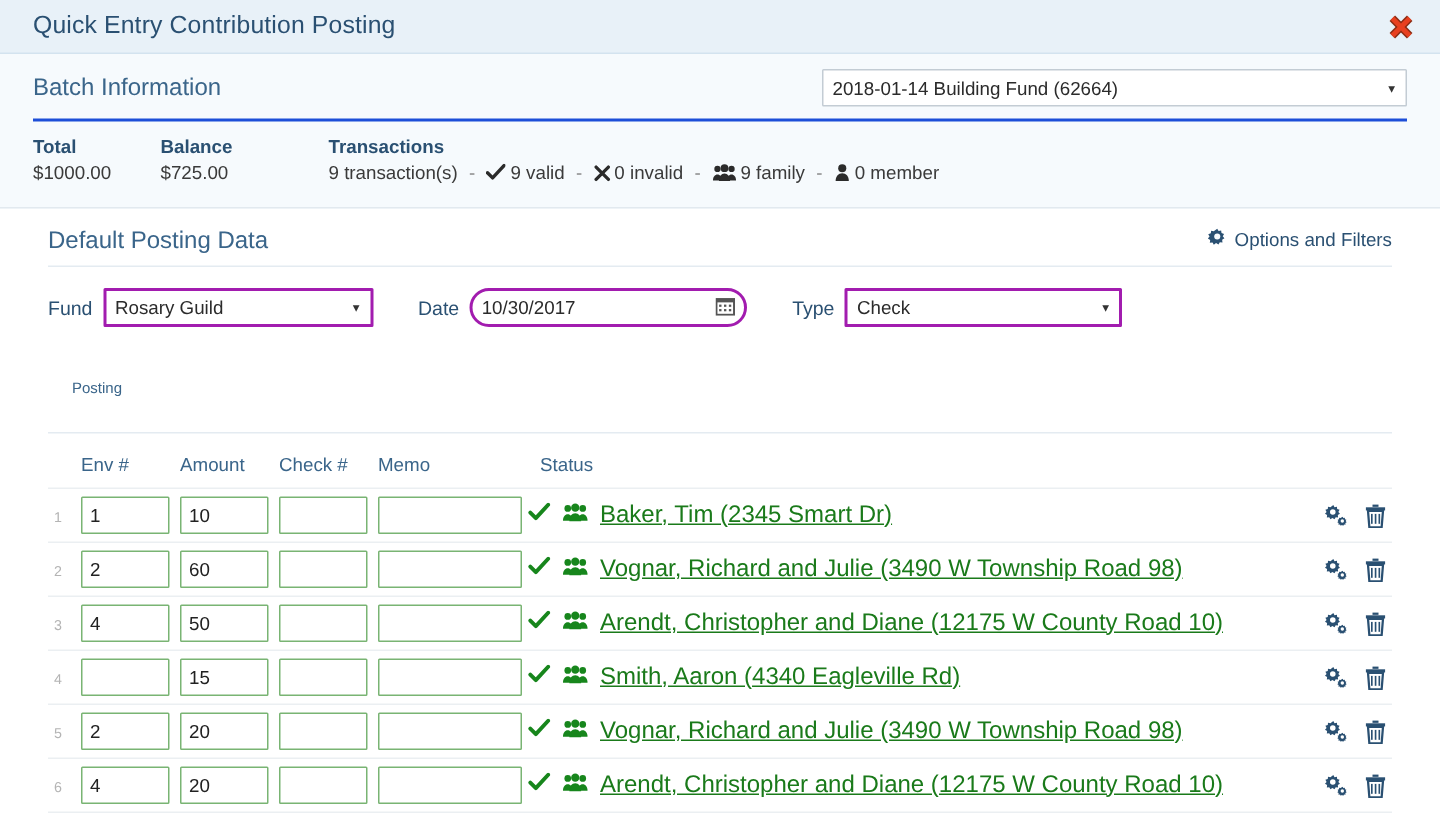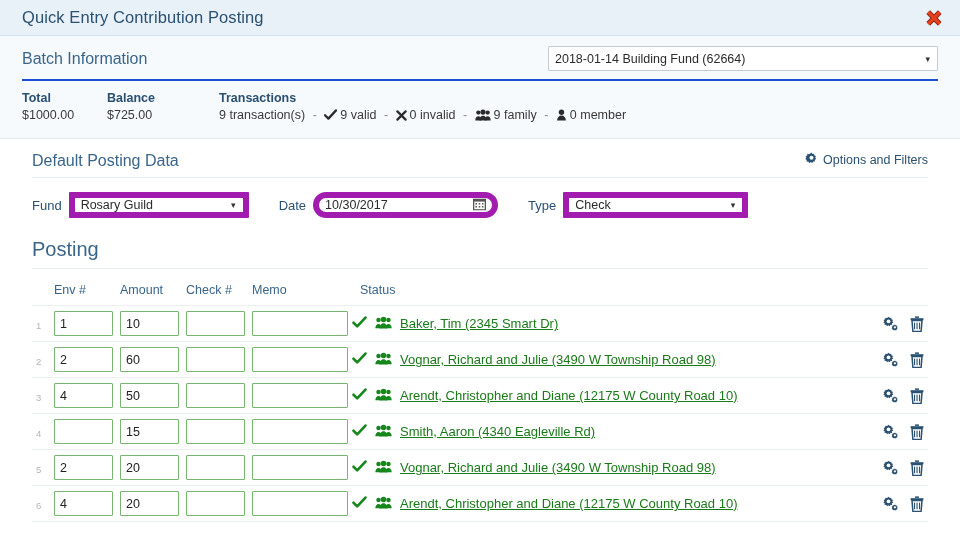--- a/index.html
+++ b/index.html
@@ -99,38 +99,38 @@
     cursor: pointer; padding-bottom: 2px;
   }
 
   .defaults-row {
     display: flex; align-items: center;
     padding: 14px 0 0 0;
     font-size: 13px; color: #2a5072;
   }
   .fld-label { margin-right: 7px; color:#2a5072; font-size:13px; }
   .sel-box {
-    height: 26px; border: 6px solid #a21caf; background:#fff;
+    height: 26px; border: 2px solid #a21caf; background:#fff;
     font-size: 12.5px; color: #2b2b2b;
     display: flex; align-items: center;
     padding: 0 6px; position: relative; cursor: pointer;
     border-radius: 1px;
   }
   .sel-box .caret { position:absolute; right:7px; top:50%; transform:translateY(-50%); font-size:9px; color:#333; }
   .fund-sel { width: 180px; margin-right: 30px; }
   .date-box { width: 185px; margin-right: 30px; border-radius: 13px; }
   .type-sel { width: 185px; }
 
   
   .posting-head {
     padding: 20px 0 7px 0;
     border-bottom: 1px solid #e4ebf1;
   }
   .posting-head h3 {
-    margin: 0; font-weight: normal; font-size: 20px; color: #3a658a;
+    margin: 16px; font-weight: normal; font-size: 10px; color: #3a658a;
   }
 
   table.posting { width: 100%; border-collapse: collapse; }
   table.posting th {
     font-weight: normal; font-size: 12.5px; color: #3a658a;
     text-align: left; padding: 14px 0 8px 0;
     border-bottom: 1px solid #ebeff2;
   }
   table.posting td {
     padding: 5px 0; border-bottom: 1px solid #ebeff2;
@@ -156,21 +156,21 @@
     border-radius: 1px;
     outline: none;
   }
   .w-env { width: 59px; }
   .w-amt { width: 59px; }
   .w-chk { width: 59px; }
   .w-memo { width: 96px; }
 
   .status-cell { display: flex; align-items: center; gap: 8px; }
   .person-link {
-    font-size: 13px; color: #1a7a1a;
+    font-size: 16px; color: #1a7a1a;
     text-decoration: underline; cursor: pointer;
     white-space: nowrap;
   }
   .acts { display: flex; align-items: center; justify-content: flex-end; gap: 11px; padding-right: 4px; }
   .act-icon { cursor: pointer; display: inline-flex; }
 
   th.h-env { padding-left: 6px; }
 </style>
 </head>
 <body>

